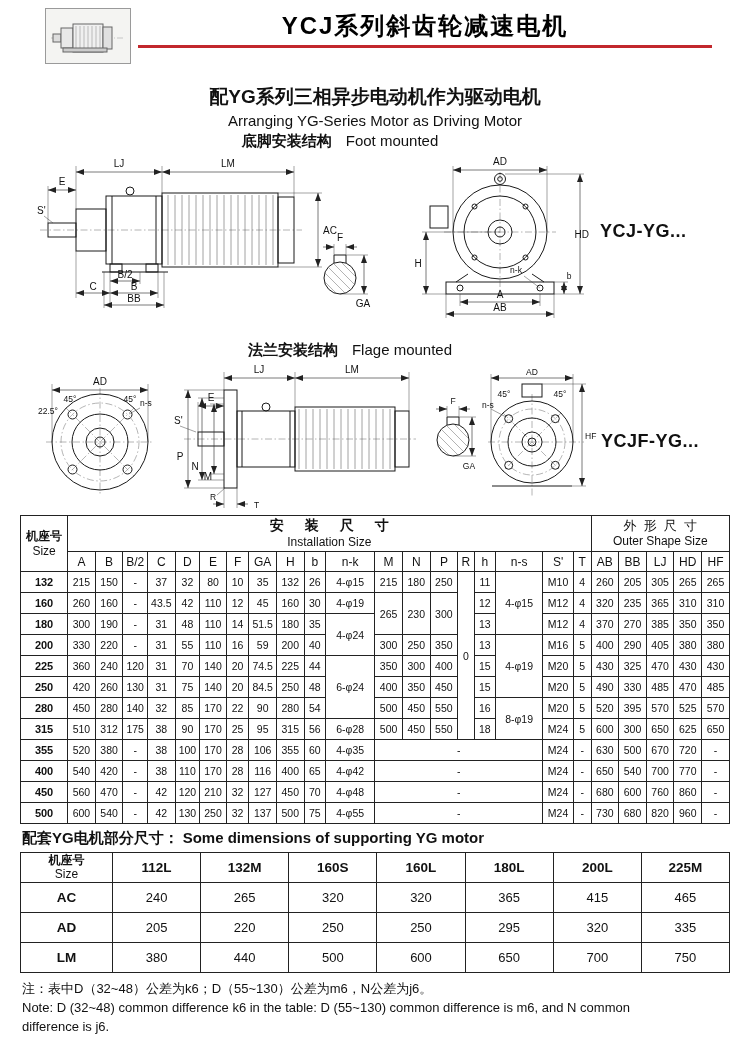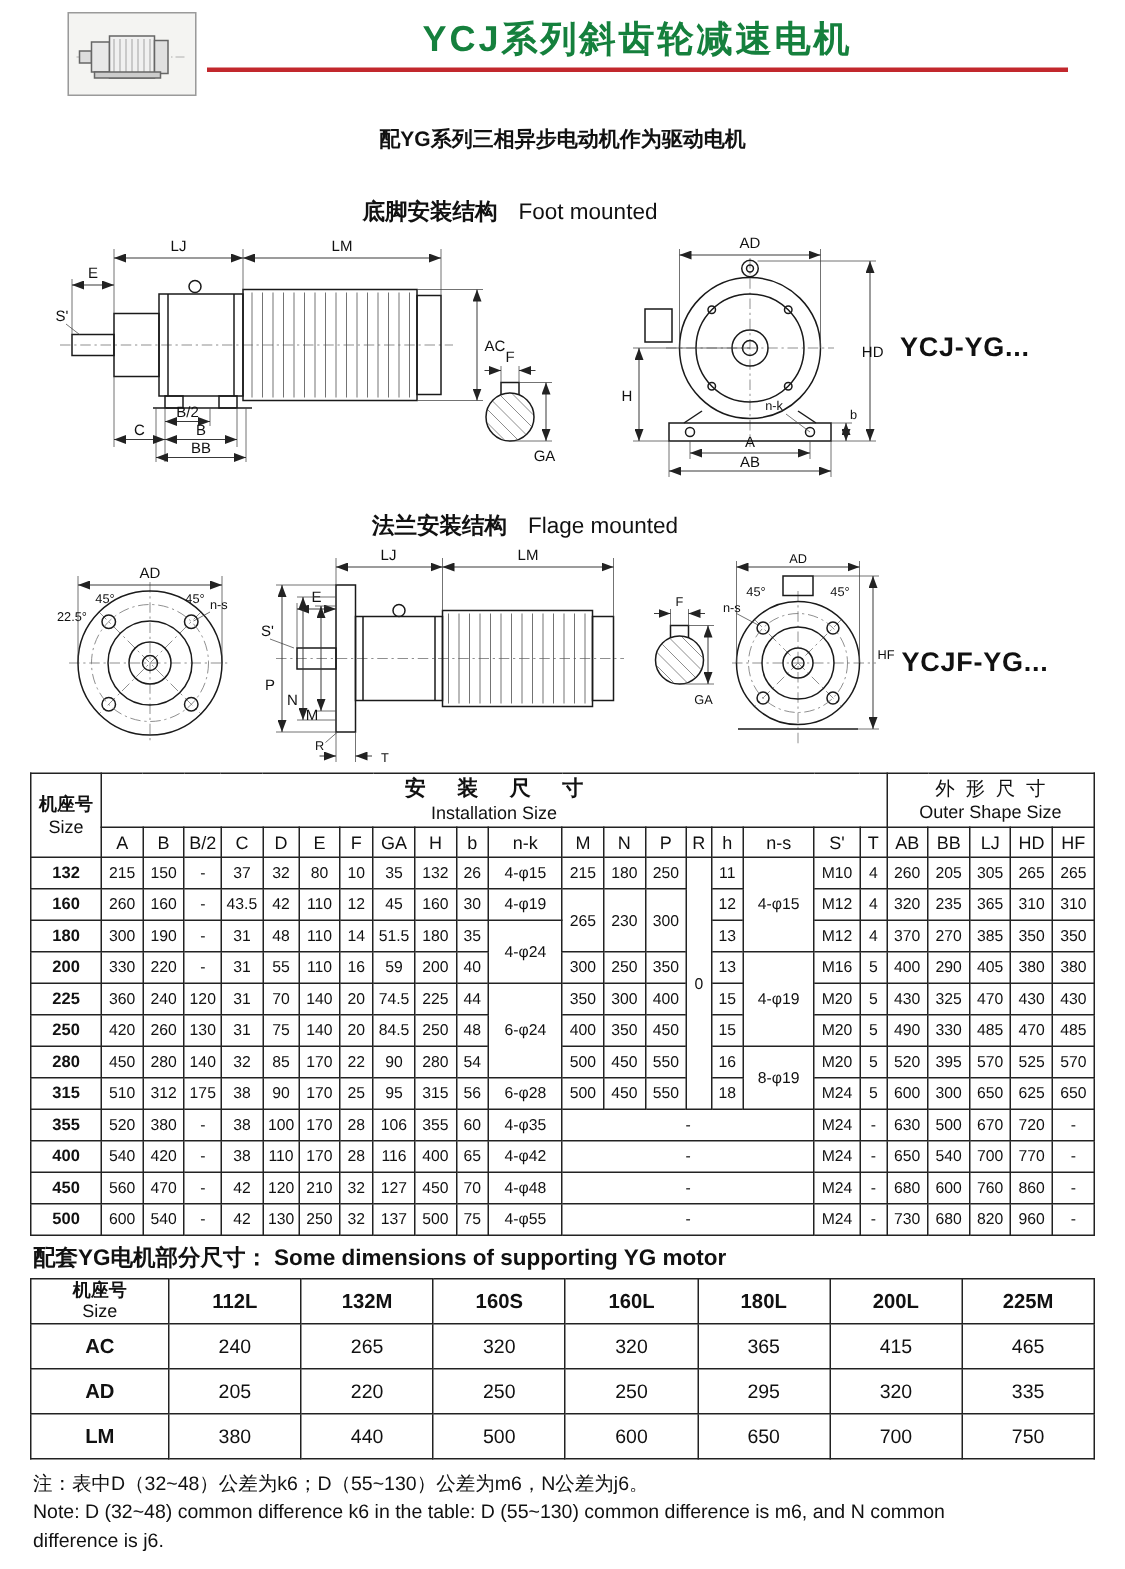--- a/index.html
+++ b/index.html
@@ -2,26 +2,26 @@
 <html><head>
 <meta charset="utf-8">
 <style>
   * { margin:0; padding:0; box-sizing:border-box; }
   html,body { background:#fff; }
   body { width:750px; height:1046px; font-family:"Liberation Sans","DejaVu Sans",sans-serif; color:#111; }
   .page { position:relative; width:750px; height:1046px; background:#fff; overflow:hidden; }
 
   .logo-box { position:absolute; left:45px; top:8px; width:86px; height:56px; border:1px solid #9a9a9a; background:#f4f4f2; display:flex; align-items:center; justify-content:center; }
   .title-area { position:absolute; left:138px; top:10px; width:574px; text-align:center; }
-  .title-cn { font-size:24px; font-weight:bold; letter-spacing:2px; color:#15803d; }
+  .title-cn { font-size:24px; font-weight:bold; letter-spacing:2px; color:#000000; }
   .red-rule { height:3px; background:#c2282d; margin-top:3px; }
   .title-en { font-size:13px; margin-top:4px; color:#1a1a1a; }
 
   .intro { position:absolute; left:0; top:84px; width:750px; text-align:center; }
-  .intro-cn { font-size:14px; font-weight:bold; }
+  .intro-cn { font-size:19px; font-weight:bold; }
   .intro-en { font-size:15px; margin-top:2px; }
 
   .mount-head { position:absolute; font-size:15px; }
   .mh-cn { font-weight:bold; margin-right:14px; }
   .foot-head { left:0; top:132px; width:680px; text-align:center; }
   .flange-head { left:0; top:341px; width:700px; text-align:center; }
 
   .model { position:absolute; font-size:18px; font-weight:bold; letter-spacing:0.5px; }
   .model-foot { left:600px; top:221px; }
   .model-flange { left:601px; top:431px; }
@@ -85,20 +85,21 @@
       <rect x="14" y="36" width="44" height="4" fill="#ccc" stroke="#666"></rect>
     </svg>
   </div>
   <div class="title-area">
     <div class="title-cn">YCJ系列斜齿轮减速电机</div>
     <div class="red-rule"></div>
   </div>
 
   <div class="intro">
     <div class="intro-cn">配YG系列三相异步电动机作为驱动电机</div>
+    <div class="intro-en">Arranging YG-Series Motor as Driving Motor</div>
   </div>
 
   <div class="mount-head foot-head">
     <span class="mh-cn">底脚安装结构</span><span class="mh-en">Foot mounted</span>
   </div>
 
   <svg id="d-foot-side" class="drawing" width="340" height="168" viewBox="0 0 340 168">
     <defs>
       <marker id="aE" markerWidth="9" markerHeight="6" refX="8" refY="3" orient="auto" markerUnits="userSpaceOnUse">
           <path d="M0 0L8 3L0 6Z" fill="#222"></path>

